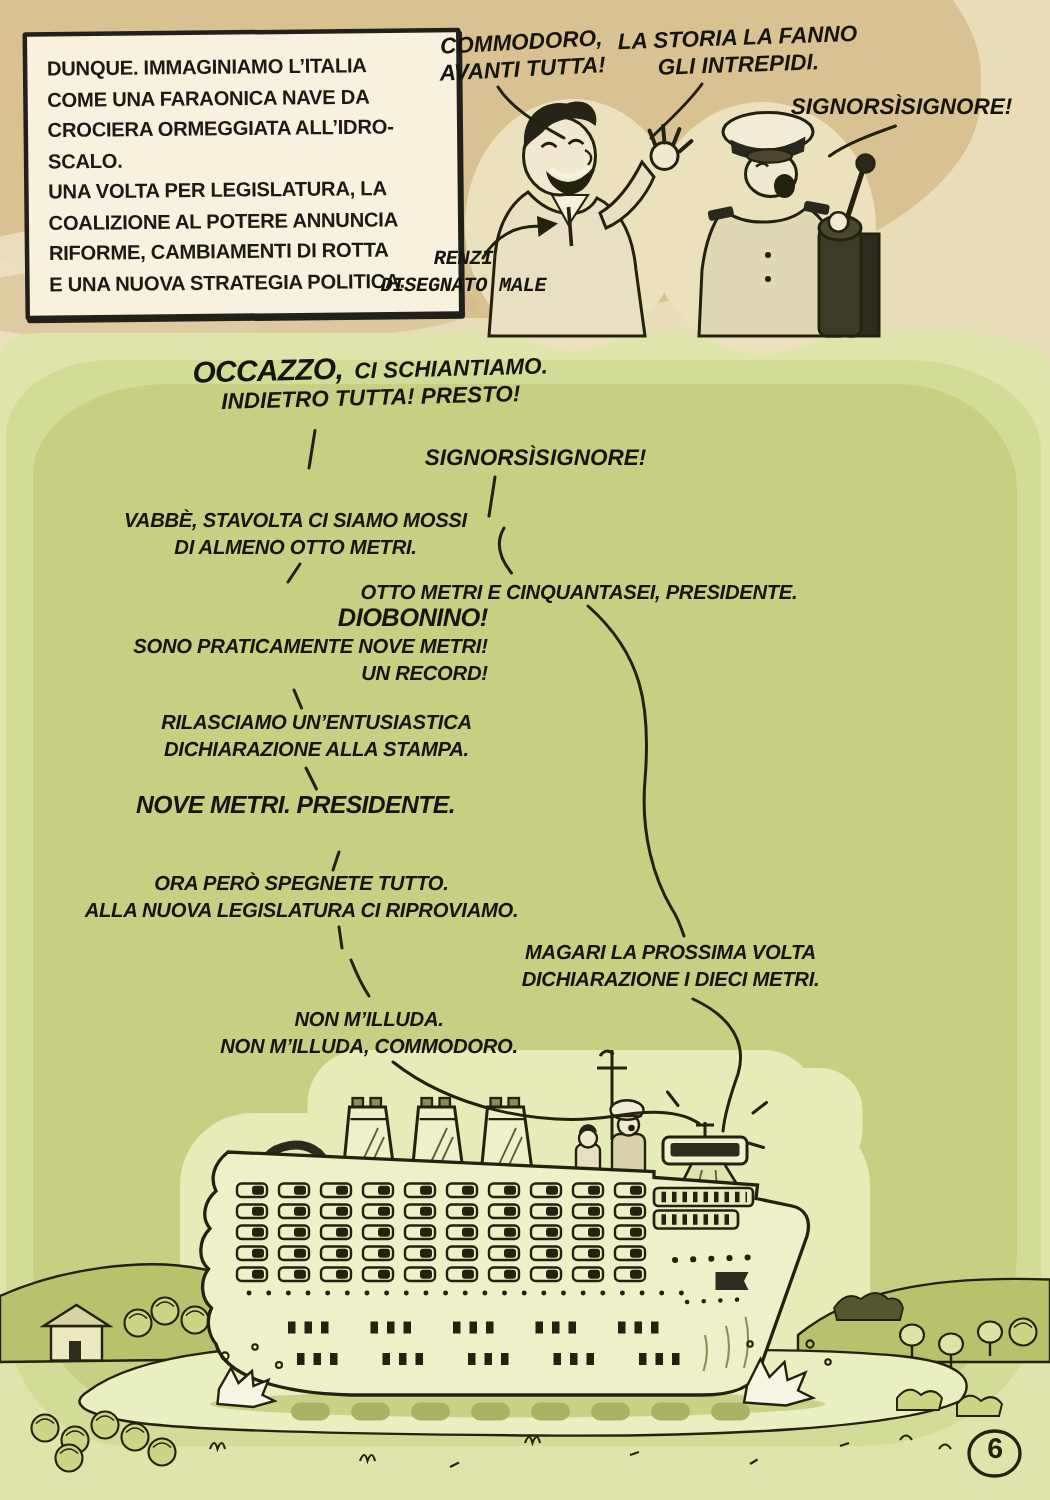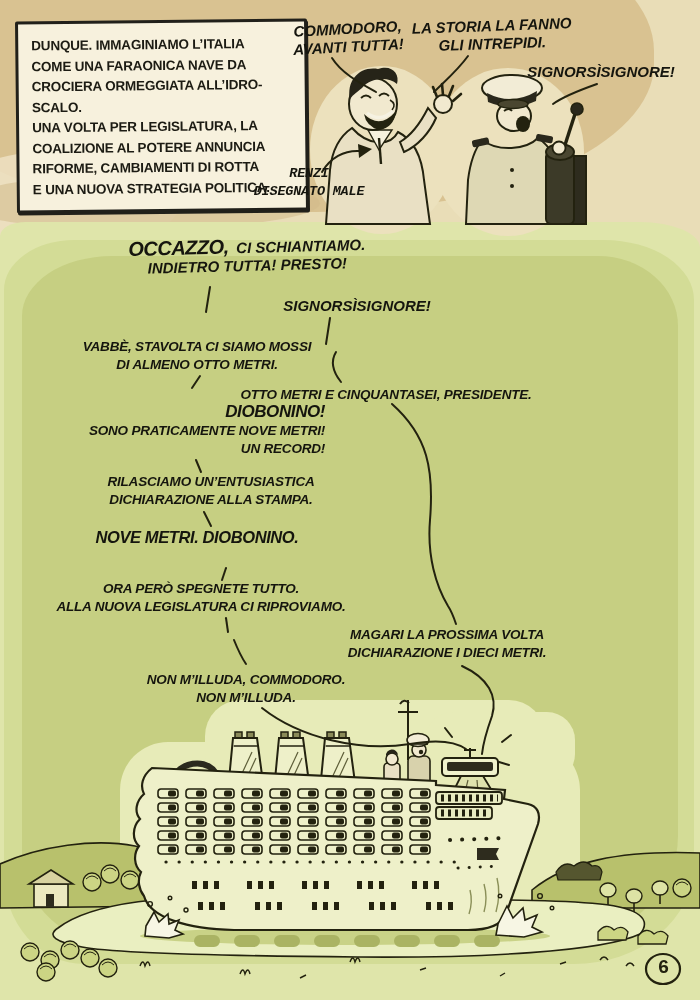--- a/index.html
+++ b/index.html
@@ -389,32 +389,32 @@
     <div class="sline">SONO PRATICAMENTE NOVE METRI!</div>
     <div class="sline">UN RECORD!</div>
   </div>
 
   <div class="speech" style="left:211px;top:473px;">
     <div class="sline">RILASCIAMO UN’ENTUSIASTICA</div>
     <div class="sline">DICHIARAZIONE ALLA STAMPA.</div>
   </div>
 
   <div class="speech" style="left:197px;top:527px;">
-    <div class="sbig3">NOVE METRI. DIOBONINO.</div>
+    <div class="sbig3">NOVE METRI. PRESIDENTE.</div>
   </div>
 
   <div class="speech" style="left:201px;top:580px;">
     <div class="sline">ORA PERÒ SPEGNETE TUTTO.</div>
     <div class="sline">ALLA NUOVA LEGISLATURA CI RIPROVIAMO.</div>
   </div>
 
   <div class="speech" style="left:447px;top:626px;">
     <div class="sline">MAGARI LA PROSSIMA VOLTA</div>
     <div class="sline">DICHIARAZIONE I DIECI METRI.</div>
   </div>
 
   <div class="speech" style="left:246px;top:671px;">
+    <div class="sline">NON M’ILLUDA.</div>
     <div class="sline">NON M’ILLUDA, COMMODORO.</div>
-    <div class="sline">NON M’ILLUDA.</div>
   </div>
 
   <div id="page-num">6</div>
 </div>
 
 </body></html>

